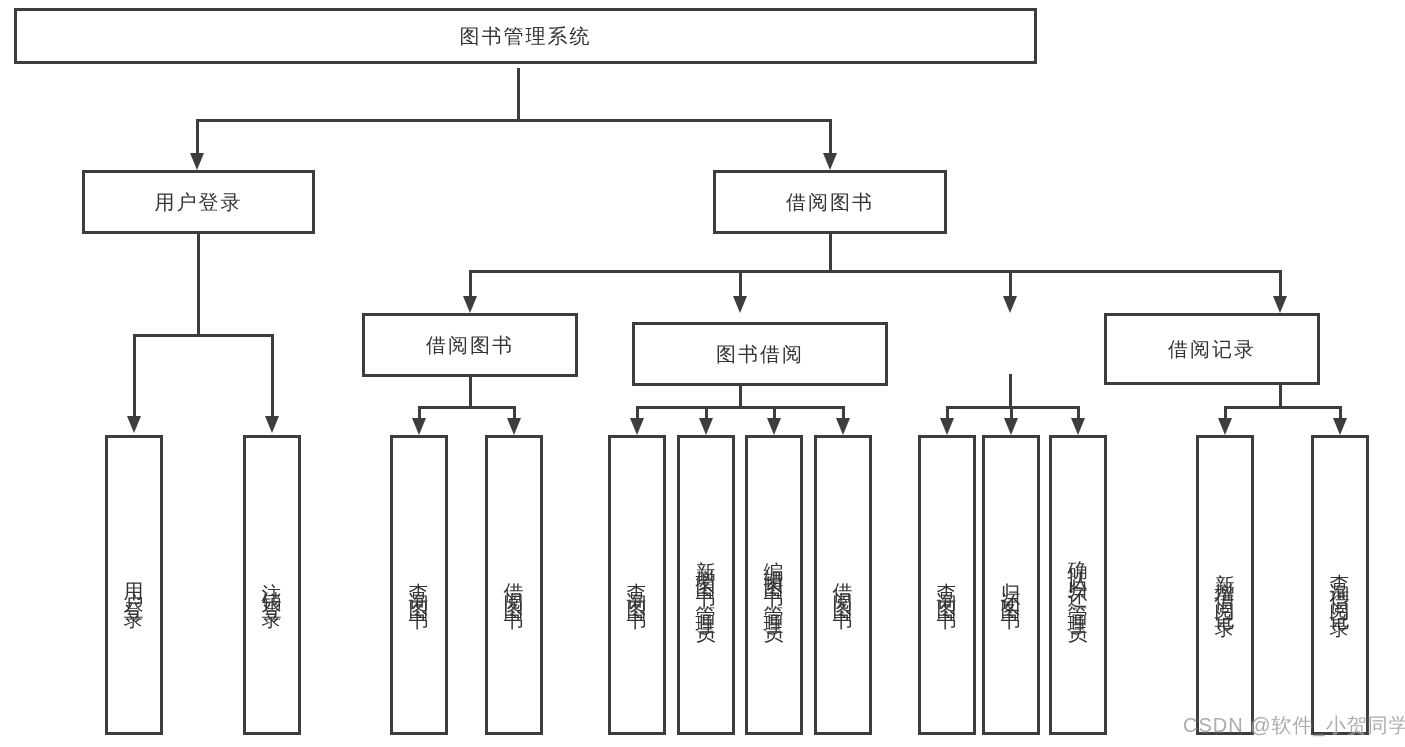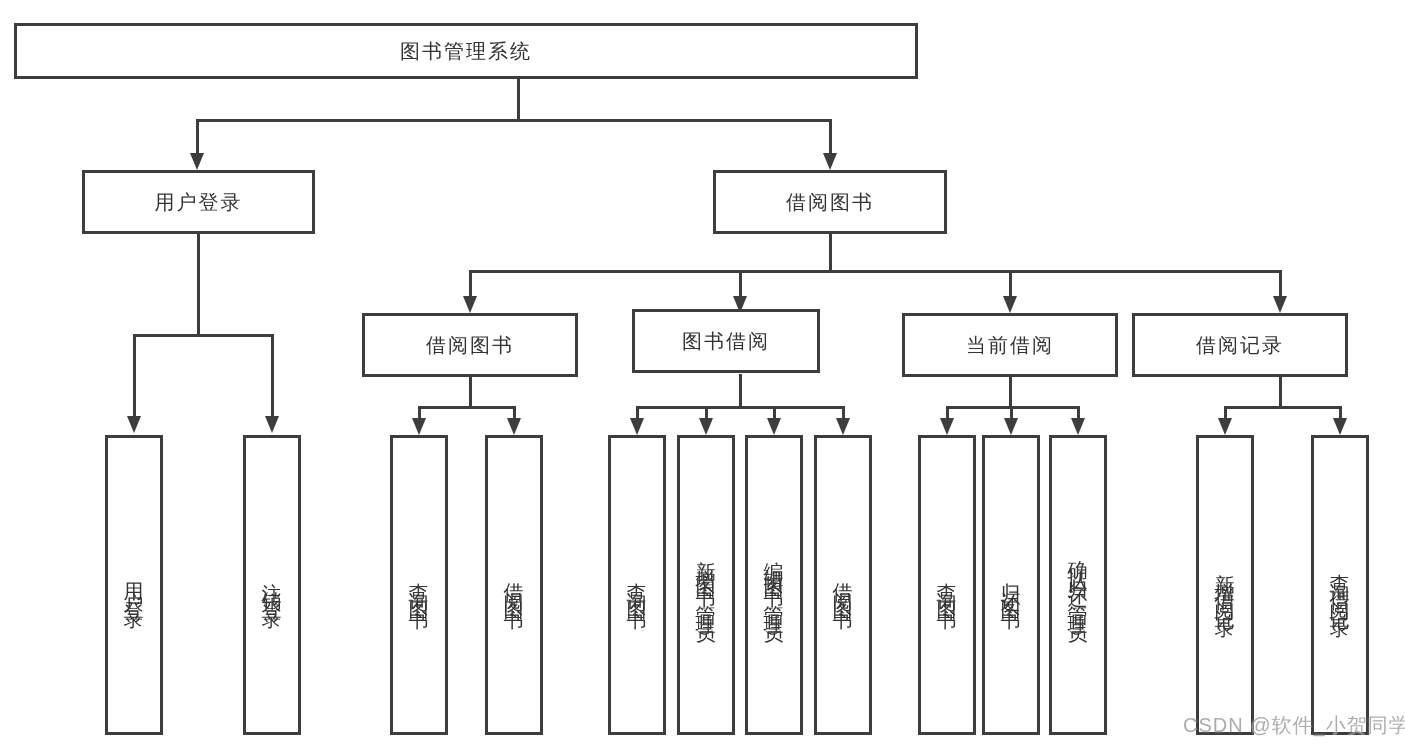--- a/index.html
+++ b/index.html
@@ -134,41 +134,38 @@
   <div class="vl" style="left:1077px;top:406px;height:15px"></div>
   <div class="ar" style="left:1071px;top:418px"></div>
 
   <div class="vl" style="left:1279px;top:374px;height:34px"></div>
   <div class="hl" style="left:1224px;top:406px;width:118px"></div>
   <div class="vl" style="left:1224px;top:406px;height:15px"></div>
   <div class="ar" style="left:1218px;top:418px"></div>
   <div class="vl" style="left:1339px;top:406px;height:15px"></div>
   <div class="ar" style="left:1333px;top:418px"></div>
 
-  <div class="box" style="left:14px;top:23px;width:904px;height:56px">
+  <div class="box" style="left:14px;top:8px;width:1023px;height:56px">
     <span>图书管理系统</span>
   </div>
 
   <div class="box" style="left:82px;top:170px;width:233px;height:64px">
     <span>用户登录</span>
   </div>
   <div class="box" style="left:713px;top:170px;width:234px;height:64px">
     <span>借阅图书</span>
   </div>
 
   <div class="box" style="left:362px;top:313px;width:216px;height:64px">
     <span>借阅图书</span>
   </div>
-  <div class="box" style="left:632px;top:309px;width:188px;height:64px">
+  <div class="box" style="left:632px;top:322px;width:256px;height:64px">
     <span>图书借阅</span>
   </div>
-  <div class="box" style="left:902px;top:313px;width:216px;height:64px">
-    <span>当前借阅</span>
-  </div>
-  <div class="box" style="left:1132px;top:313px;width:216px;height:64px">
+  <div class="box" style="left:1104px;top:313px;width:216px;height:72px">
     <span>借阅记录</span>
   </div>
 
   <div class="leaf" style="left:105px">
     <span>用户登录</span>
   </div>
   <div class="leaf" style="left:243px">
     <span>注销登录</span>
   </div>
 

